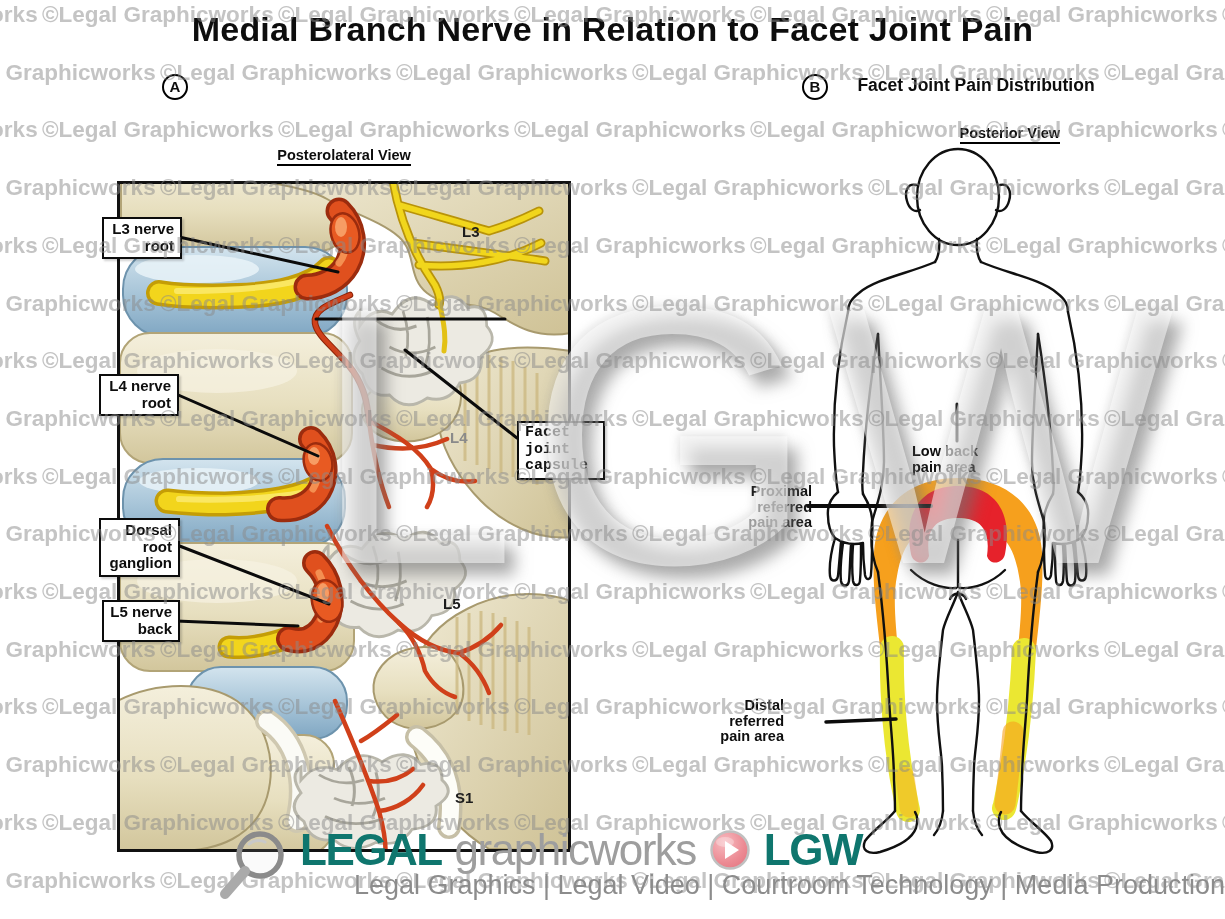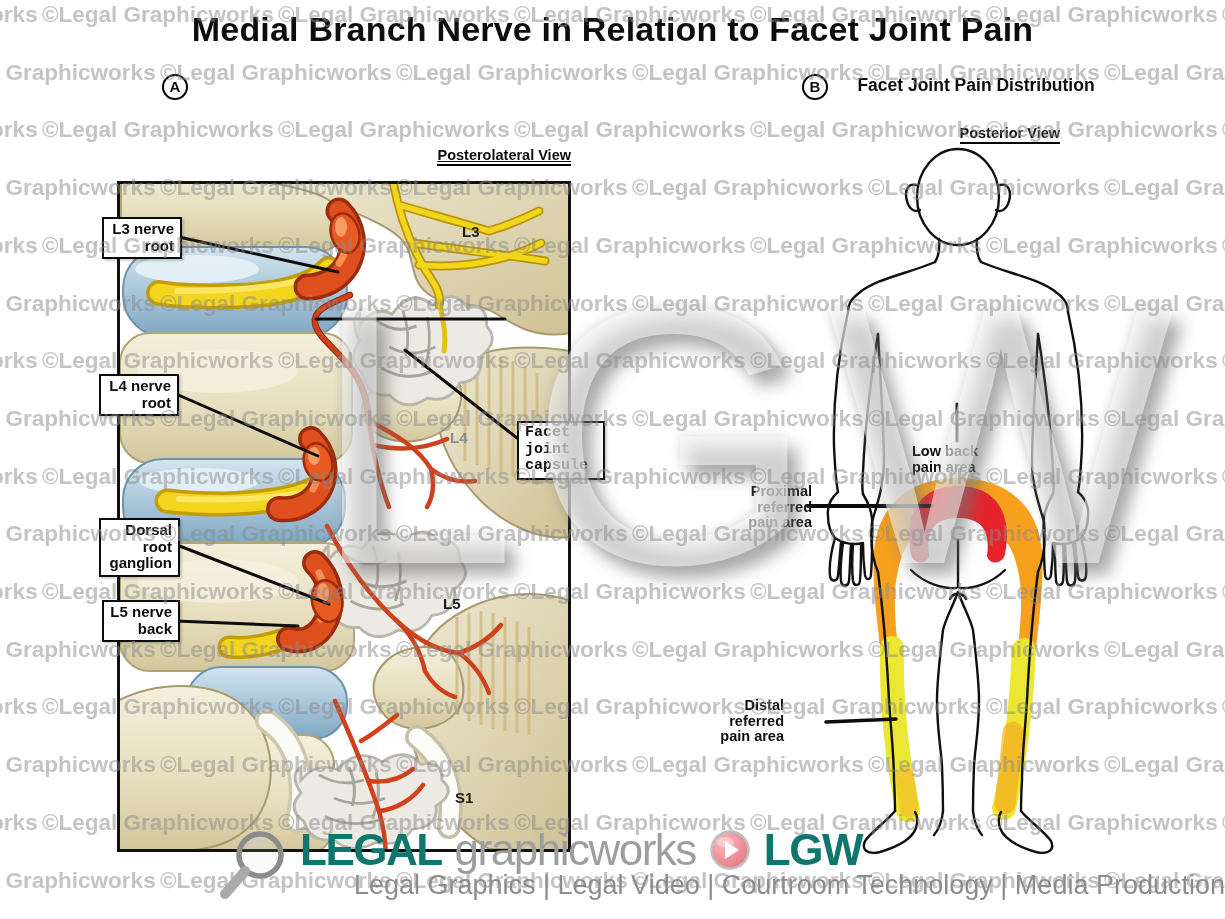--- a/index.html
+++ b/index.html
@@ -40,21 +40,21 @@
   .magicon{left:213px;top:826px;z-index:40;}
 </style>
 </head>
 <body>
 
 <div class="page">
 
   <div class="abs main-title">Medial Branch Nerve in Relation to Facet Joint Pain</div>
 
   <div class="abs badge" style="left:162px;top:74px;">A</div>
-  <div class="abs viewlbl" style="left:117px;top:147px;width:454px;text-align:right;text-decoration:underline;">
+  <div class="abs viewlbl" style="left:117px;top:147px;width:454px;text-align:center;">
     <span>Posterolateral View</span>
   </div>
 
   <div class="abs badge" style="left:802px;top:74px;">B</div>
   <div class="abs ptitle" style="left:831px;top:72px;width:290px;text-align:center;line-height:26px;">Facet Joint Pain Distribution</div>
   <div class="abs viewlbl" style="left:860px;top:125px;width:200px;text-align:right;">
     <span>Posterior View</span>
   </div>
 
   <svg class="abs illo" style="left:117px;top:181px;" width="454" height="671" viewBox="0 0 454 671">

